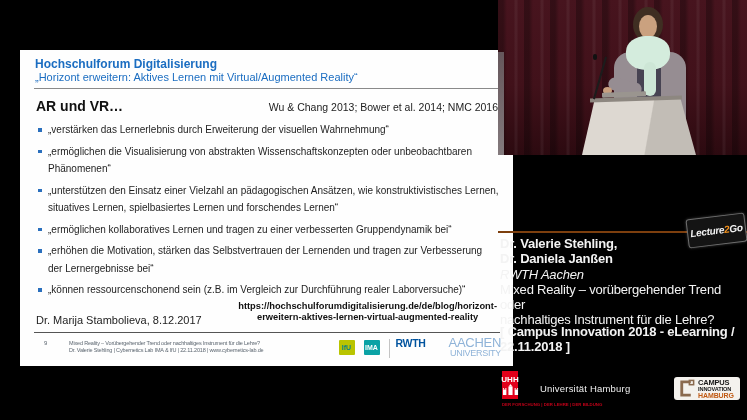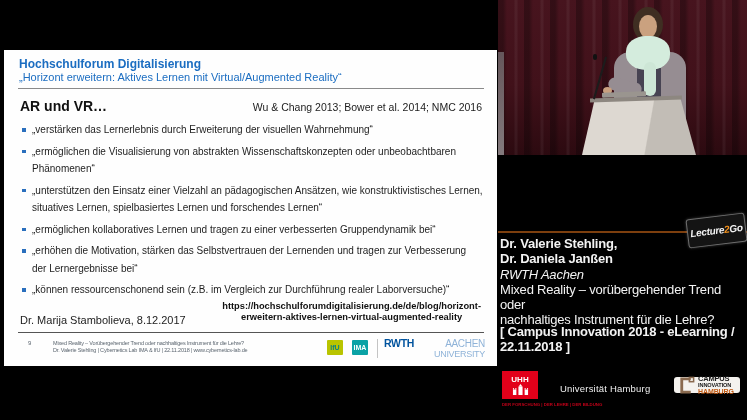--- a/index.html
+++ b/index.html
@@ -1,20 +1,20 @@
 <!DOCTYPE html>
 <html><head>
 <meta charset="utf-8">
 <style>
   html,body{margin:0;padding:0;background:#000;}
   .stage{position:relative;width:747px;height:420px;background:#000;overflow:hidden;
          font-family:"Liberation Sans",sans-serif;}
 
   
-  .slide{position:absolute;left:4px;top:50px;width:493px;height:316px;background:#fefefe;}
+  .slide{position:absolute;left:20px;top:50px;width:493px;height:316px;background:#fefefe;}
   .s-header{position:absolute;left:15px;top:7px;right:15px;}
   .s-title{font-size:12px;font-weight:bold;color:#1b6dc1;line-height:14px;}
   .s-subtitle{font-size:11px;color:#1b6dc1;line-height:13px;}
   .hr1{position:absolute;left:14px;right:13px;top:38px;height:1px;background:#8a8a8a;}
   .s-sectionrow{position:absolute;left:16px;right:15px;top:48px;display:flex;
                 justify-content:space-between;align-items:baseline;}
   .s-sectiontitle{font-size:14px;font-weight:bold;color:#111;}
   .s-citation{font-size:10.5px;color:#1c1c1c;}
   .s-bullets{position:absolute;left:17px;right:14px;top:71px;margin:0;padding:0;list-style:none;}
   .s-bullets li{position:relative;padding-left:11px;font-size:10px;color:#1d1d1d;
@@ -31,21 +31,21 @@
                 transform:scale(0.92);transform-origin:left top;margin-top:2px;white-space:nowrap;}
   .s-footlogos{margin-left:auto;display:flex;align-items:flex-start;}
   .sq-logo{width:16px;height:15px;border-radius:1px;display:flex;align-items:center;
            justify-content:center;font-size:7px;font-weight:bold;margin-left:9px;margin-top:2px;}
   .ifu{background:#b9c400;color:#0b7f86;}
   .ima{background:#0aa2a5;color:#fff;}
   .rwth-div{width:1px;height:19px;background:#c4c4c4;margin:1px 6px 0 9px;}
   .rwth-block{display:flex;flex-direction:column;align-items:flex-end;line-height:10px;margin-top:0;text-align:center;}
   .rwth-row{display:flex;align-items:baseline;}
   .rwth-main{font-size:10.5px;font-weight:bold;color:#00539e;letter-spacing:-0.3px;}
-  .rwth-sub{font-size:10px;color:#8fb3d8;letter-spacing:-0.3px;margin-left:18px;padding-left:13px;}
+  .rwth-sub{font-size:13px;color:#8fb3d8;letter-spacing:-0.3px;margin-left:10px;padding-left:13px;}
   .rwth-uni{font-size:9px;color:#8fb3d8;letter-spacing:-0.3px;}
 
   
   .video{position:absolute;left:498px;top:0;width:249px;height:155px;overflow:hidden;
          background:linear-gradient(180deg,#47141e 0%,#41111a 55%,#2c0a10 100%);}
   .curtain{position:absolute;inset:0;
      background:repeating-linear-gradient(90deg,rgba(0,0,0,.28) 0 5px,rgba(0,0,0,0) 9px 16px,
                 rgba(255,255,255,.05) 17px 19px,rgba(0,0,0,0) 20px 26px);}
   .stage-edge{position:absolute;left:0;top:52px;width:6px;height:103px;
               background:linear-gradient(180deg,#6b5f63,#8f878a);opacity:.9;}
@@ -86,28 +86,28 @@
   .badge .b2{color:#f7941d;}
   .p-text{position:absolute;left:500px;top:236px;width:244px;color:#f3f3f3;font-size:13px;
           line-height:15.3px;letter-spacing:-0.2px;}
   .p-bold{font-weight:bold;}
   .p-italic{font-style:italic;}
   .p-event{position:absolute;left:500px;top:324px;width:244px;color:#f3f3f3;font-size:13px;
            line-height:15.3px;letter-spacing:-0.2px;font-weight:bold;}
 
   
   .uhh{position:absolute;left:502px;top:371px;display:flex;}
-  .uhh-square{width:36px;height:28px;background:#e2001a;display:flex;flex-direction:column;
+  .uhh-square{width:16px;height:28px;background:#e2001a;display:flex;flex-direction:column;
               align-items:center;justify-content:center;}
   .uhh-abbr{font-size:8px;font-weight:bold;color:#fff;line-height:8px;}
   .uhh-name{font-size:9.5px;color:#efefef;align-self:flex-end;margin:0 0 5px 22px;
             letter-spacing:0.2px;}
   .uhh-tagline{position:absolute;left:0px;top:31px;width:160px;font-size:6px;font-weight:bold;
             color:#c00018;transform:scale(0.72);transform-origin:left top;white-space:nowrap;}
-  .ci{position:absolute;left:674px;top:377px;width:66px;height:16px;background:#f4f2ee;
+  .ci{position:absolute;left:674px;top:377px;width:66px;height:23px;background:#f4f2ee;
       border-radius:3px;display:flex;align-items:center;padding:1px 3px;box-sizing:border-box;}
   .ci-text{display:flex;flex-direction:column;margin-left:2px;}
   .ci-l1{font-size:7.5px;font-weight:bold;color:#1a1a1a;line-height:7px;letter-spacing:-0.2px;}
   .ci-l2{font-size:5.6px;font-weight:bold;color:#1a1a1a;line-height:6px;letter-spacing:-0.1px;}
   .ci-l3{font-size:7px;font-weight:bold;color:#c05a14;line-height:7px;letter-spacing:-0.1px;}
 </style>
 </head>
 <body>
 
 <div class="stage">

